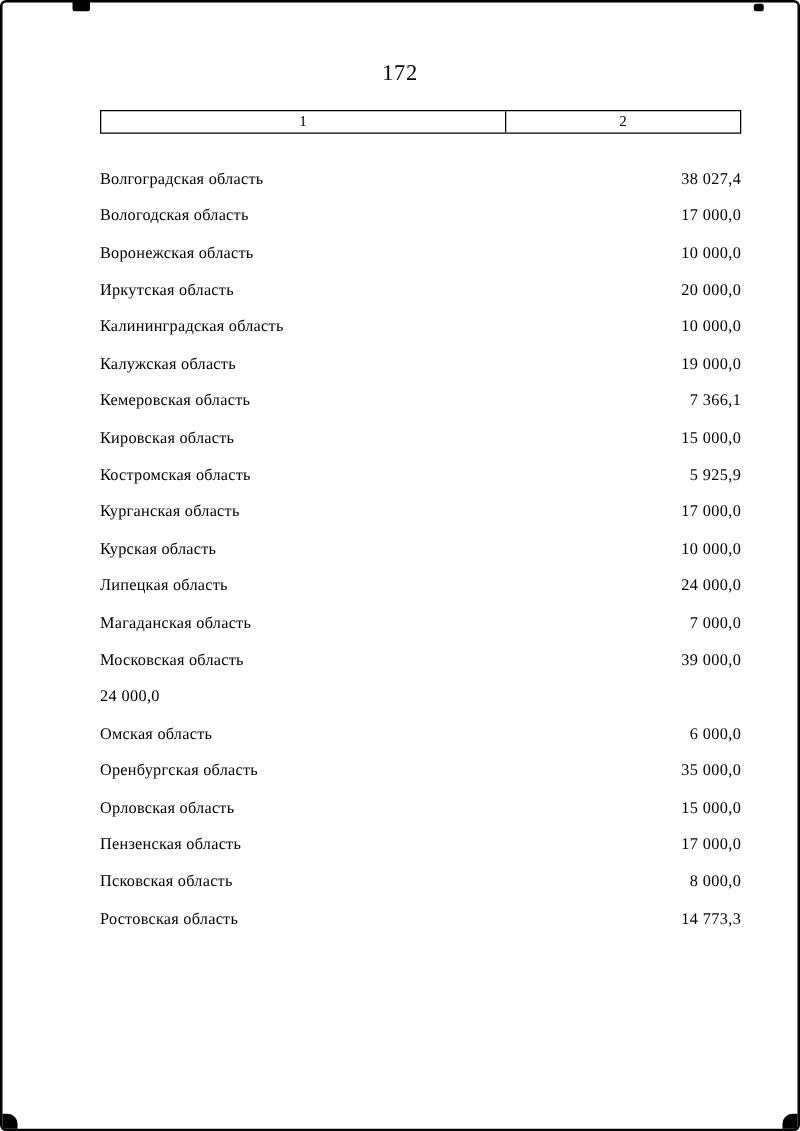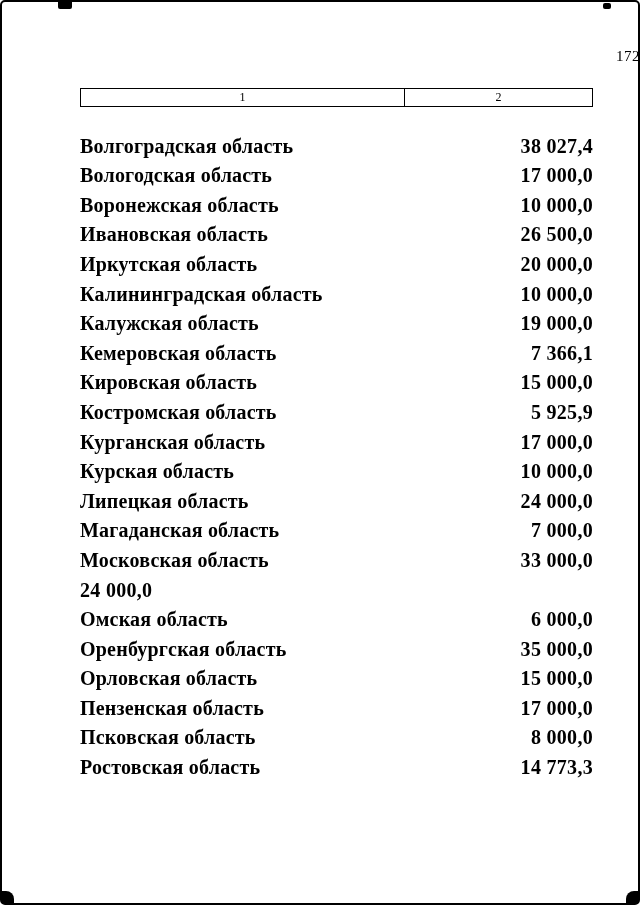--- a/index.html
+++ b/index.html
@@ -21,22 +21,22 @@
     border: 2px solid #000000;
     border-radius: 5px;
     box-sizing: border-box;
     pointer-events: none;
   }
   .page-number {
     position: absolute;
     top: 48px;
     left: 0;
     width: 100%;
-    text-align: right;
-    font-size: 15px;
+    text-align: center;
+    font-size: 18px;
     letter-spacing: 0.5px;
   }
   .table-header {
     position: absolute;
     top: 88px;
     left: 80px;
     width: 513px;
     height: 19px;
     border: 1px solid #000000;
     box-sizing: border-box;
@@ -55,23 +55,22 @@
   .table-body {
     position: absolute;
     top: 128px;
     left: 80px;
     right: 47px;
   }
   .row {
     height: 29.6px;
     display: flex;
     justify-content: space-between;
-    align-items: flex-end;
-    font-size: 20px;
-    font-weight: bold;
+    align-items: center;
+    font-size: 13px;
   }
   .row .region-name { letter-spacing: 0.2px; }
   .row .region-value { letter-spacing: 0.3px; }
   .artifact {
     position: absolute;
     background: #000000;
     pointer-events: none;
   }
   .artifact-tl { left: 58px; top: 0px; width: 14px; height: 9px; border-radius: 2px; }
   .artifact-tr { left: 603px; top: 3px; width: 8px; height: 6px; border-radius: 2px; }
@@ -104,24 +103,20 @@
   <div class="row">
     <span class="region-name">Вологодская область</span>
     <span class="region-value">17 000,0</span>
   </div>
 
   <div class="row">
     <span class="region-name">Воронежская область</span>
     <span class="region-value">10 000,0</span>
   </div>
 
-  <div class="row">
-    <span class="region-name">Ивановская область</span>
-    <span class="region-value">26 500,0</span>
-  </div>
 
   <div class="row">
     <span class="region-name">Иркутская область</span>
     <span class="region-value">20 000,0</span>
   </div>
 
   <div class="row">
     <span class="region-name">Калининградская область</span>
     <span class="region-value">10 000,0</span>
   </div>
@@ -161,21 +156,21 @@
     <span class="region-value">24 000,0</span>
   </div>
 
   <div class="row">
     <span class="region-name">Магаданская область</span>
     <span class="region-value">7 000,0</span>
   </div>
 
   <div class="row">
     <span class="region-name">Московская область</span>
-    <span class="region-value">33 000,0</span>
+    <span class="region-value">39 000,0</span>
   </div>
 
 
   <div class="row">
     <span class="region-value">24 000,0</span>
   </div>
 
   <div class="row">
     <span class="region-name">Омская область</span>
     <span class="region-value">6 000,0</span>

